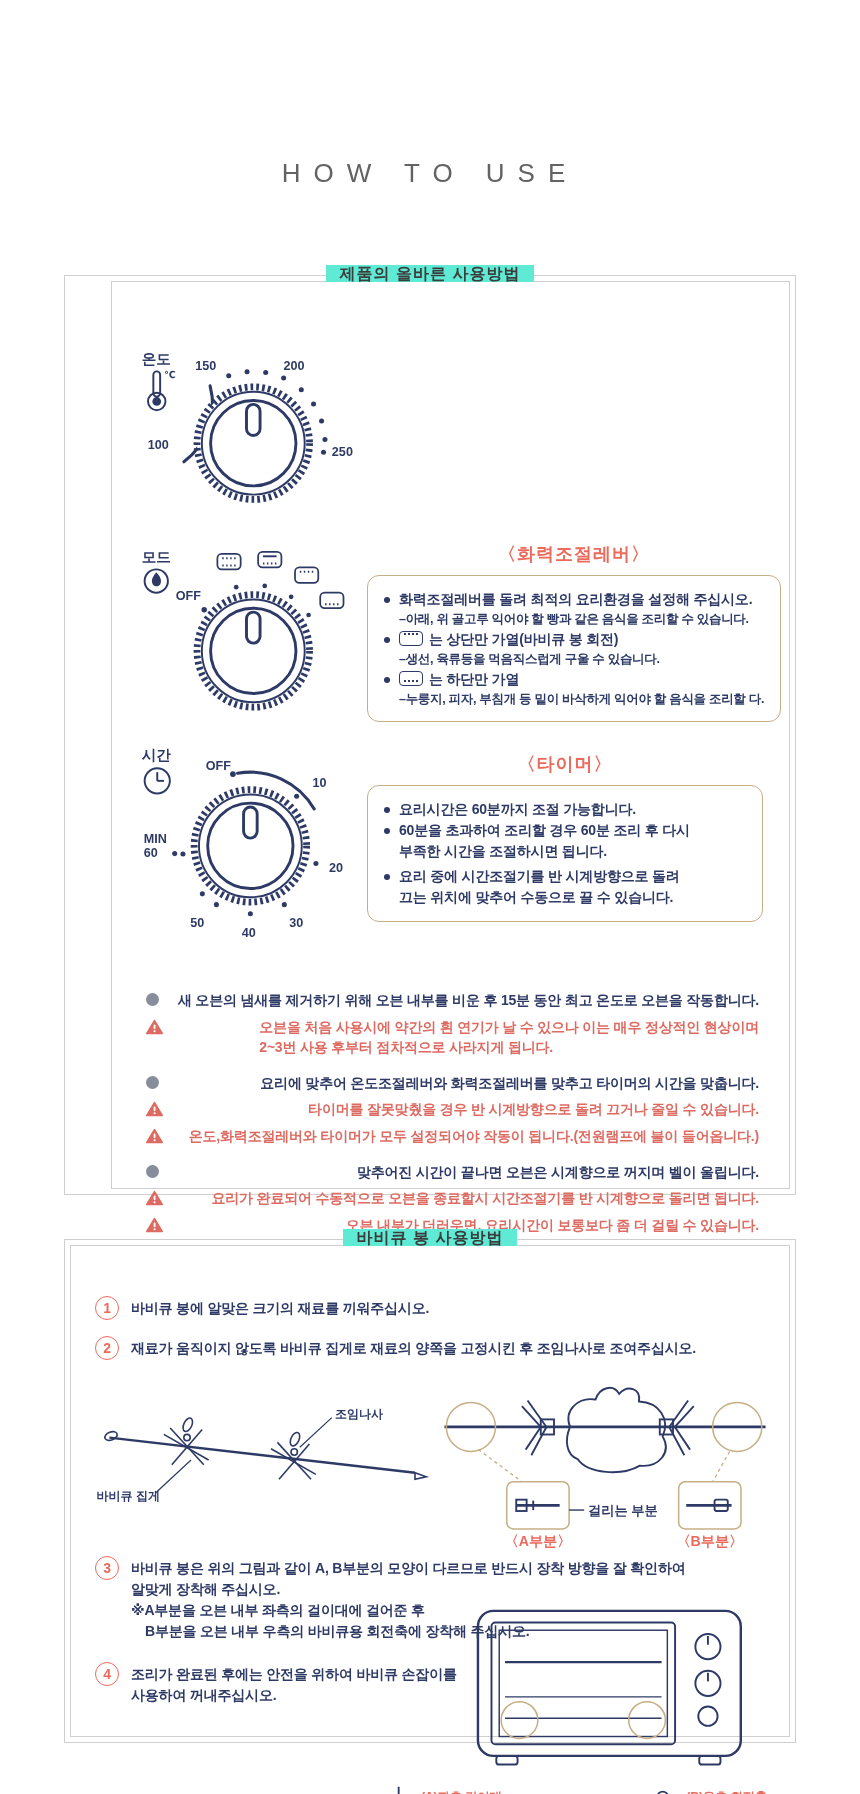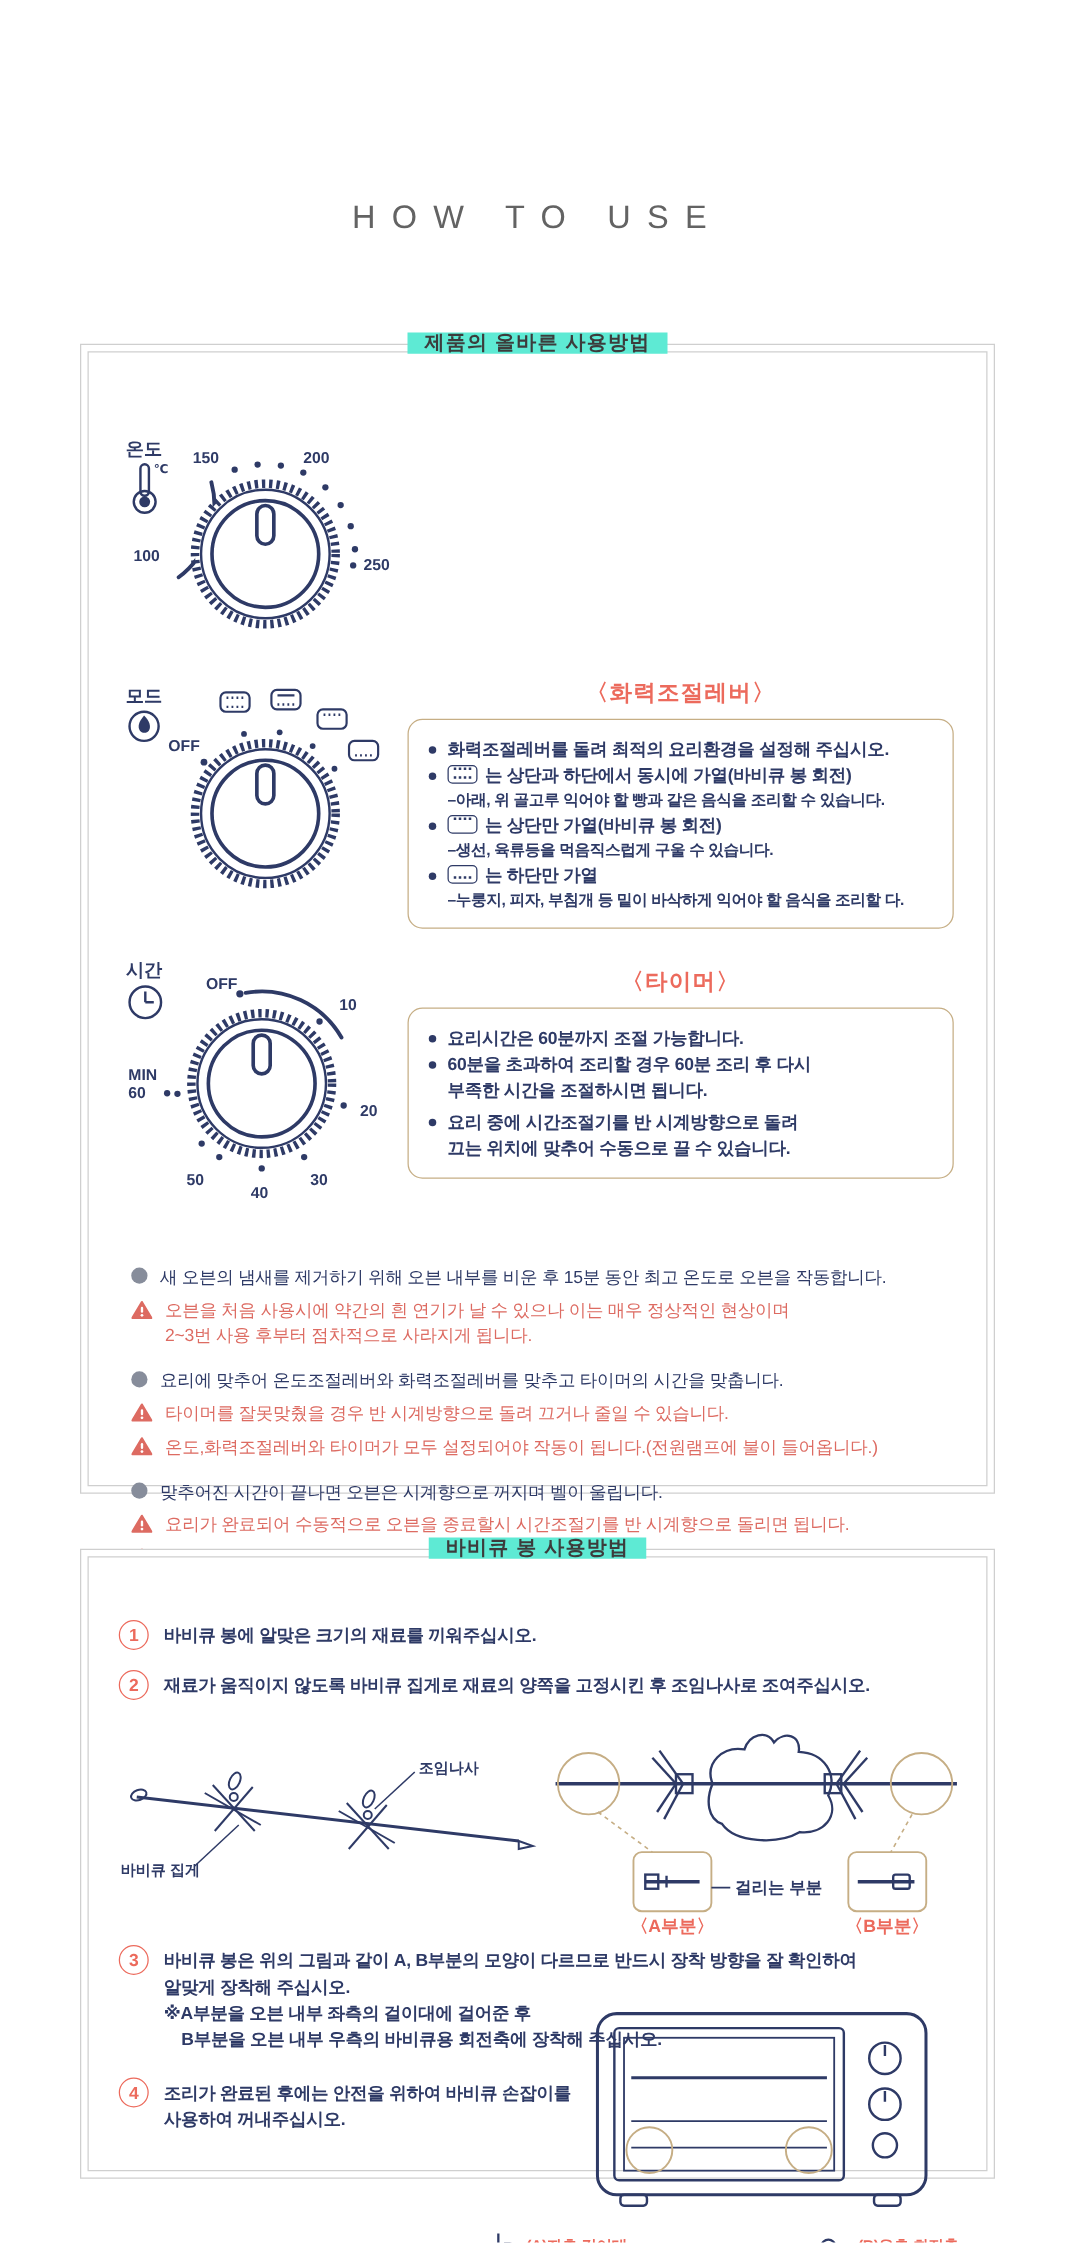--- a/index.html
+++ b/index.html
@@ -27,21 +27,21 @@
   }
   .frame-inner{border:1px solid var(--bordergray);position:relative;}
   .legend{
     position:absolute;top:-12px;left:0;right:0;text-align:center;z-index:3;
   }
   .legend span{
     background:#5eead4;padding:0 14px;font-size:16px;font-weight:bold;color:#3c3c3c;
     letter-spacing:1px;
   }
   .sec1{margin-top:86px;}
-  .sec1 .frame-inner{padding:28px 22px 40px 20px;height:908px;}
+  .sec1 .frame-inner{padding:28px 22px 40px 20px;height:908px;margin-left:41px;}
   .sec2{margin-top:44px;}
   .sec2 .frame-inner{padding:26px 22px 22px 24px;height:492px;}
 
   
   .row{display:flex;}
   .dialcol{flex:0 0 235px;}
   .contentcol{flex:1;padding-right:4px;}
   svg{display:block;}
   svg text{font-family:"Liberation Sans","DejaVu Sans",sans-serif;fill:var(--navy);}
   .knob-teeth{fill:#fff;stroke:var(--navy);stroke-width:7;stroke-dasharray:2.8 3.2;}
@@ -72,21 +72,21 @@
   .mico{position:relative;display:inline-block;width:24px;height:15px;
     border:1.6px solid var(--navy);border-radius:4px;vertical-align:-2px;margin-right:6px;}
   .mico i{position:absolute;left:4px;right:4px;height:0;border-top:2px dotted var(--navy);}
   .mico .t{top:1px;}
   .mico .b{bottom:3px;}
   .gap-sm{height:4px;}
 
   
   .notes{margin-top:52px;padding:0 8px 0 14px;}
   .note{display:flex;gap:10px;align-items:flex-start;margin-top:6px;
-    font-size:14px;font-weight:normal;line-height:1.45;letter-spacing:-0.2px;}
+    font-size:14px;font-weight:bold;line-height:1.45;letter-spacing:-0.2px;justify-content:space-between;}
   .note.group{margin-top:16px;}
   .note .txt{white-space:nowrap;}
   .note.warn .txt{color:var(--warn);}
   .ndot{flex:0 0 13px;width:13px;height:13px;border-radius:50%;background:var(--graydot);margin-top:3px;}
   .wicon{flex:0 0 17px;margin-top:2px;}
 
   
   .step{display:flex;gap:12px;align-items:flex-start;font-size:14px;font-weight:bold;
     line-height:1.5;letter-spacing:-0.2px;margin-top:16px;}
   .stepnum{
@@ -193,24 +193,20 @@
             <rect x="-7" y="-40" width="14" height="32" rx="7" class="knob-slot"></rect>
           </g>
         </svg>
       </div>
       <div class="contentcol" style="padding-top:14px;">
         <div class="ghead">〈화력조절레버〉</div>
         <div class="tanbox">
           <div class="bl">
             <span class="bdot"></span>
             <span>화력조절레버를 돌려 최적의 요리환경을 설정해 주십시오.</span>
-          </div>
-          <div class="bl gaptop">
-            <span class="bdot"></span>
-            <span><span class="mico"><i class="t"></i><i class="b"></i></span><span>는 상단과 하단에서 동시에 가열(바비큐 봉 회전)</span></span>
           </div>
           <div class="sub">–아래, 위 골고루 익어야 할 빵과 같은 음식을 조리할 수 있습니다.</div>
           <div class="bl">
             <span class="bdot"></span>
             <span><span class="mico"><i class="t"></i></span><span>는 상단만 가열(바비큐 봉 회전)</span></span>
           </div>
           <div class="sub">–생선, 육류등을 먹음직스럽게 구울 수 있습니다.</div>
           <div class="bl">
             <span class="bdot"></span>
             <span><span class="mico"><i class="b"></i></span><span>는 하단만 가열</span></span>

